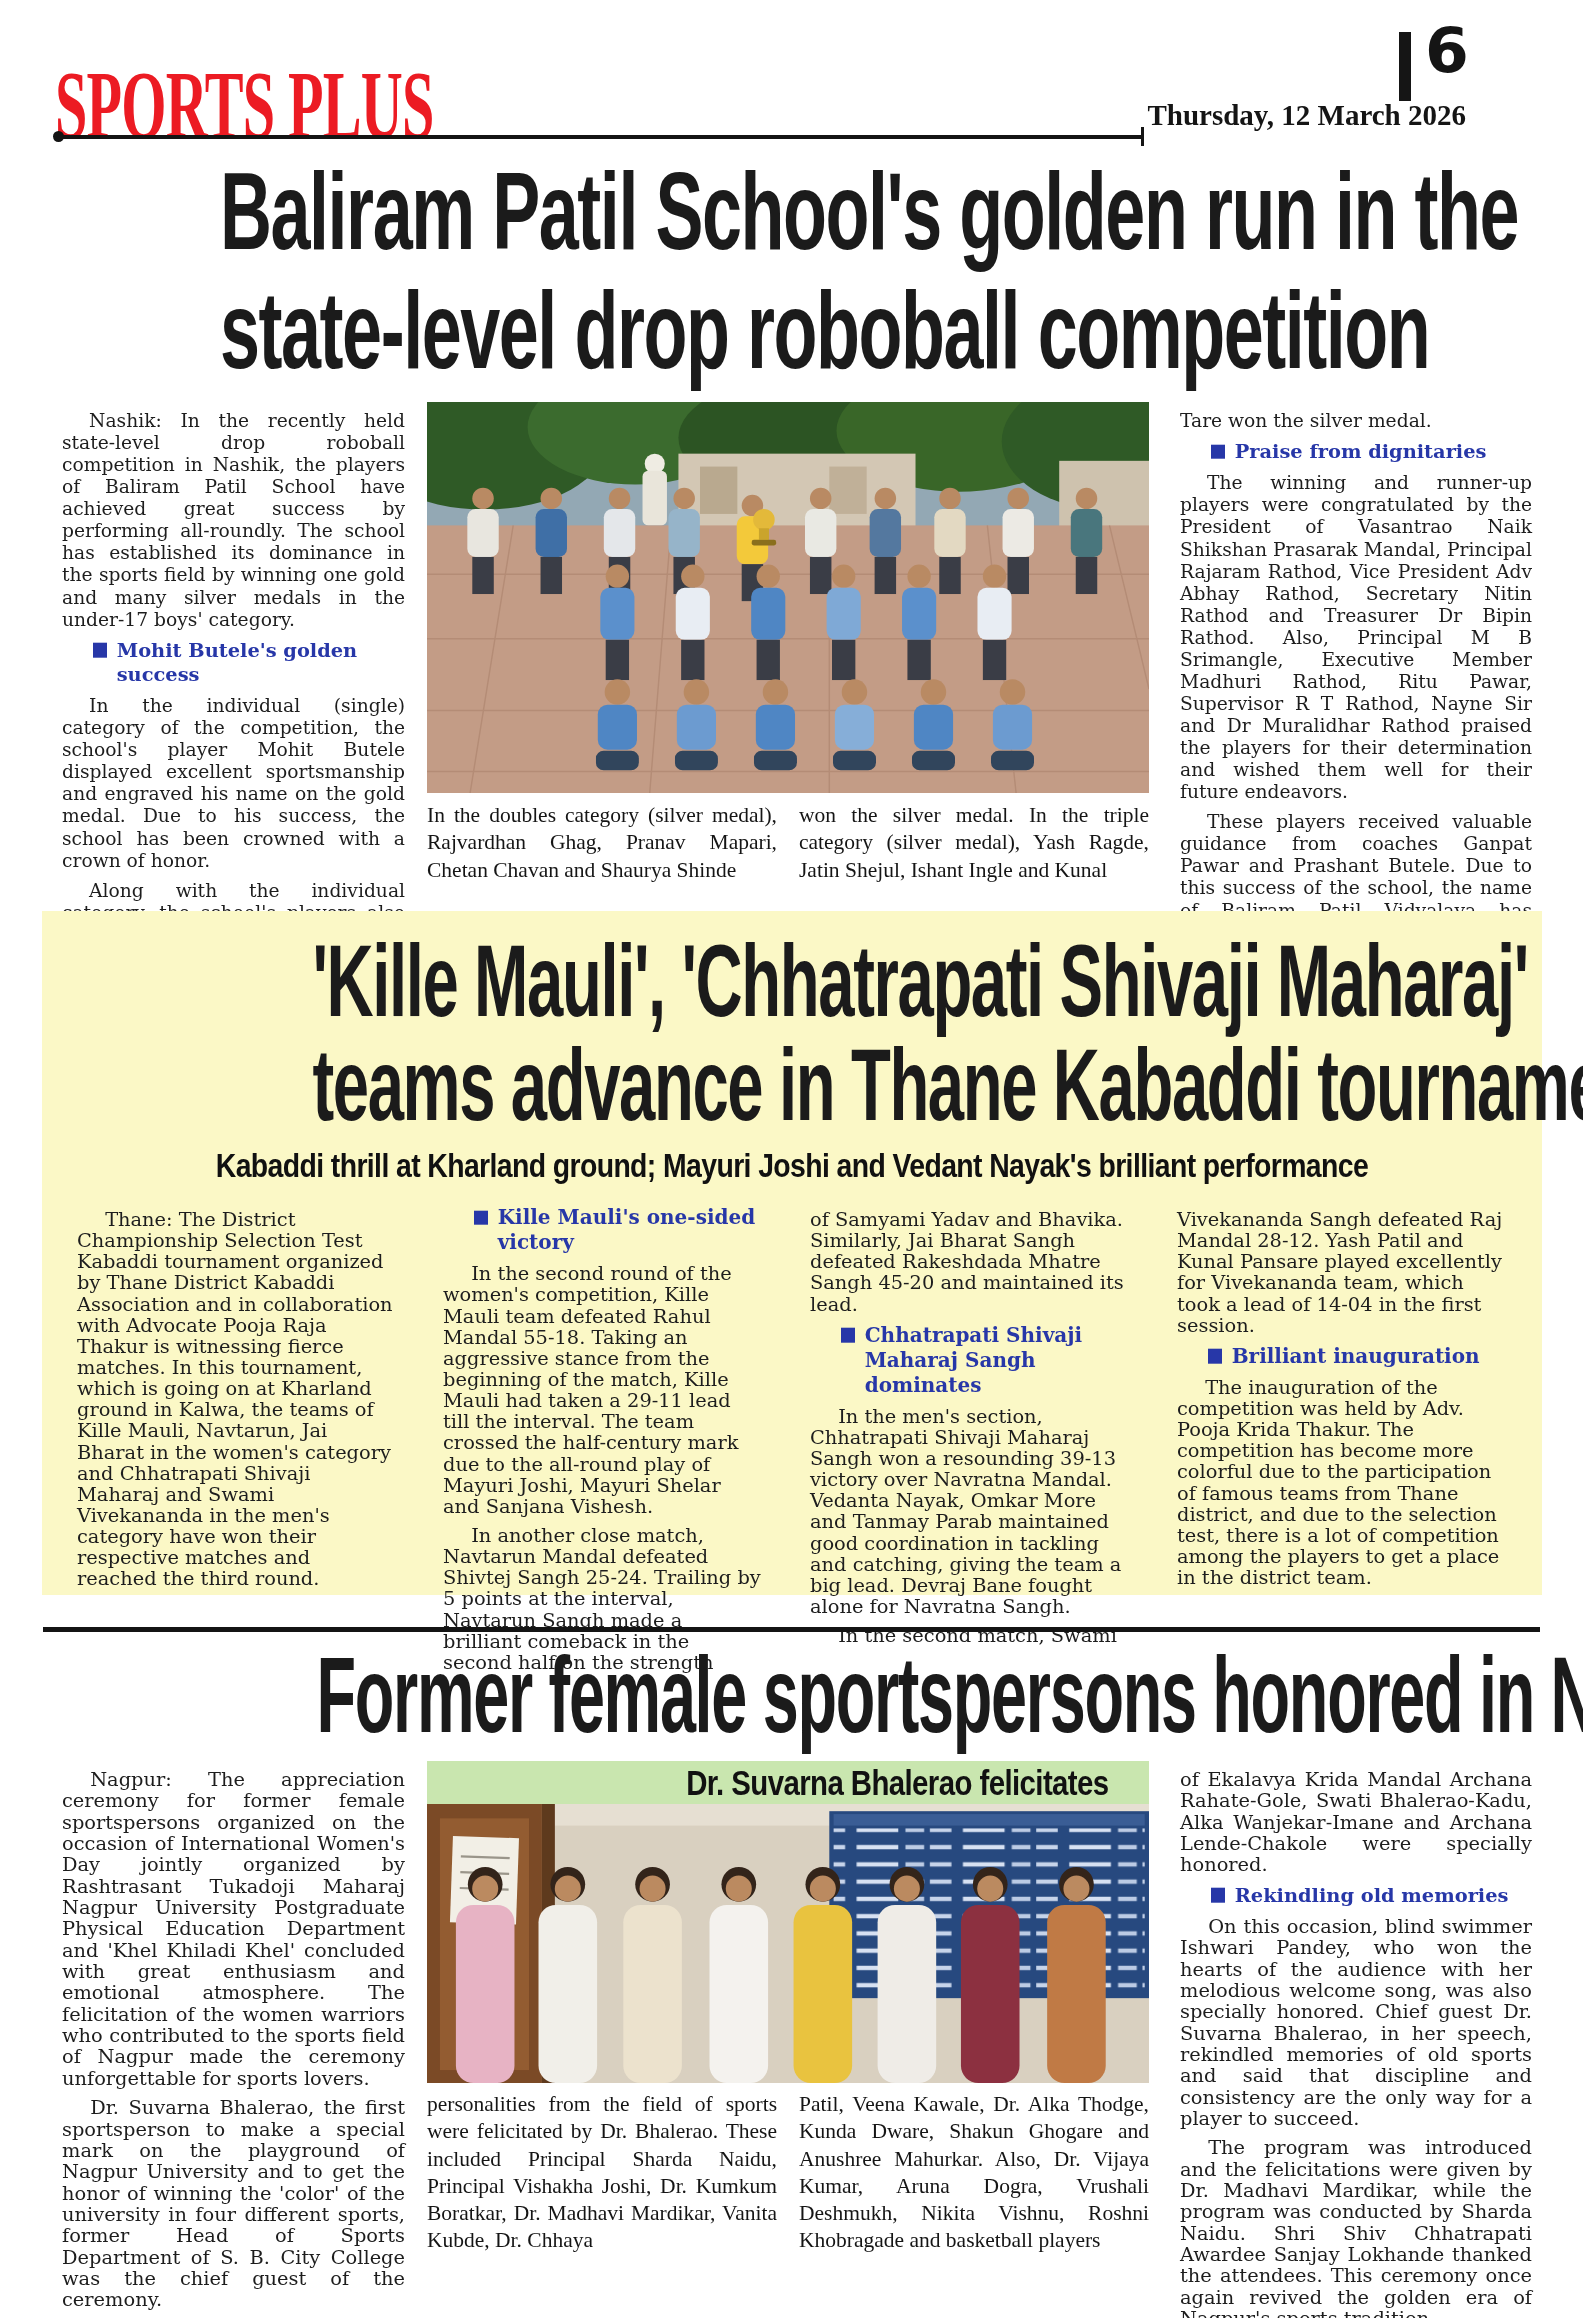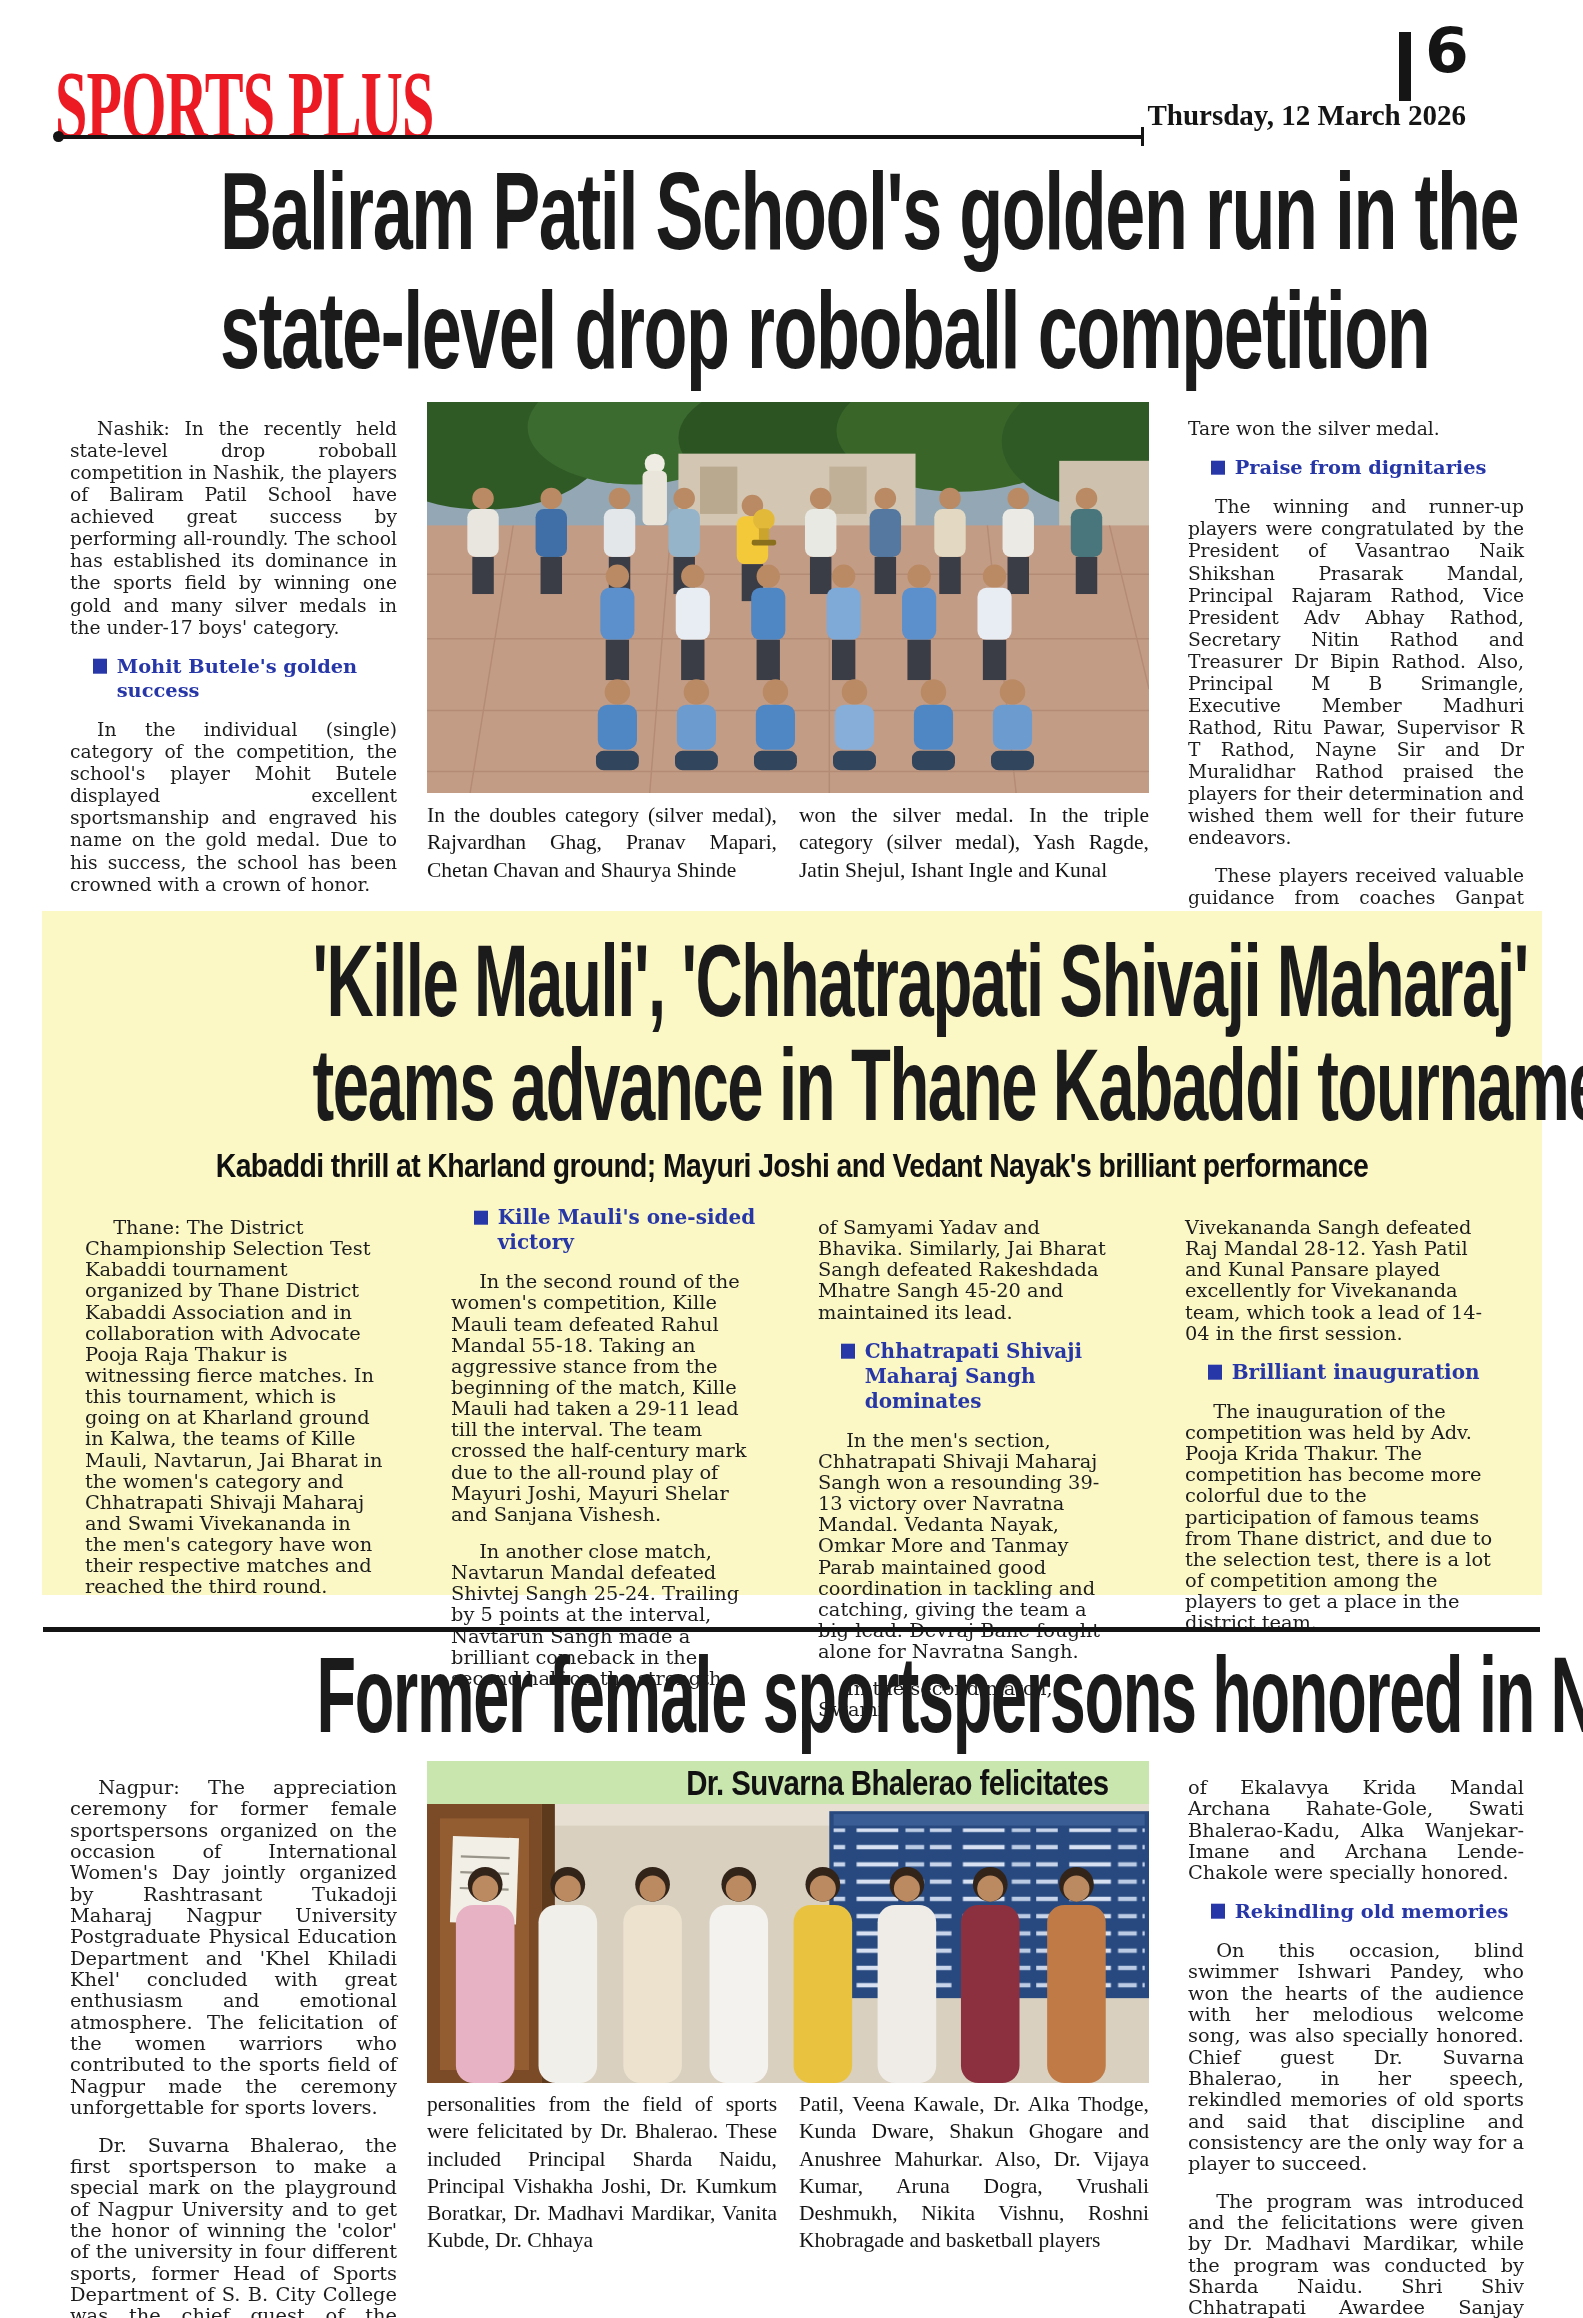--- a/index.html
+++ b/index.html
@@ -33,21 +33,21 @@
   .a2-sub{left:43px;top:1147px;width:1497px;text-align:center;
           font-family:"Liberation Sans",sans-serif;font-weight:700;font-size:33px;color:#111;}
   .a2-sub .squeeze{display:inline-block;transform:scaleX(.86);transform-origin:50% 50%;
           white-space:nowrap;letter-spacing:-0.7px;}
 
   
   .col{position:absolute;text-align:justify;}
   .a1col{font-size:18.7px;line-height:1.18;}
   .ycol{font-size:19.4px;line-height:1.09;text-align:left;}
   .a3col{font-size:19.4px;line-height:1.1;}
-  .p{margin:16px;text-indent:1.45em;}
+  .p{margin:8px;text-indent:1.45em;}
   .p.cont{text-indent:0;}
   .subhead{display:flex;align-items:baseline;gap:9.3px;color:#2737a8;font-weight:700;
            font-size:19.4px;line-height:1.25;margin:4.3px 0;text-align:left;padding-left:39px;}
   .ycol .subhead{font-size:20px;}
   .sq{flex:0 0 auto;width:14.4px;height:14.4px;background:#2737a8;transform:translateY(0.7px);}
 
   
   .yellow{left:42px;top:911px;width:1500px;height:684px;background:#fbf8c6;}
 
   

